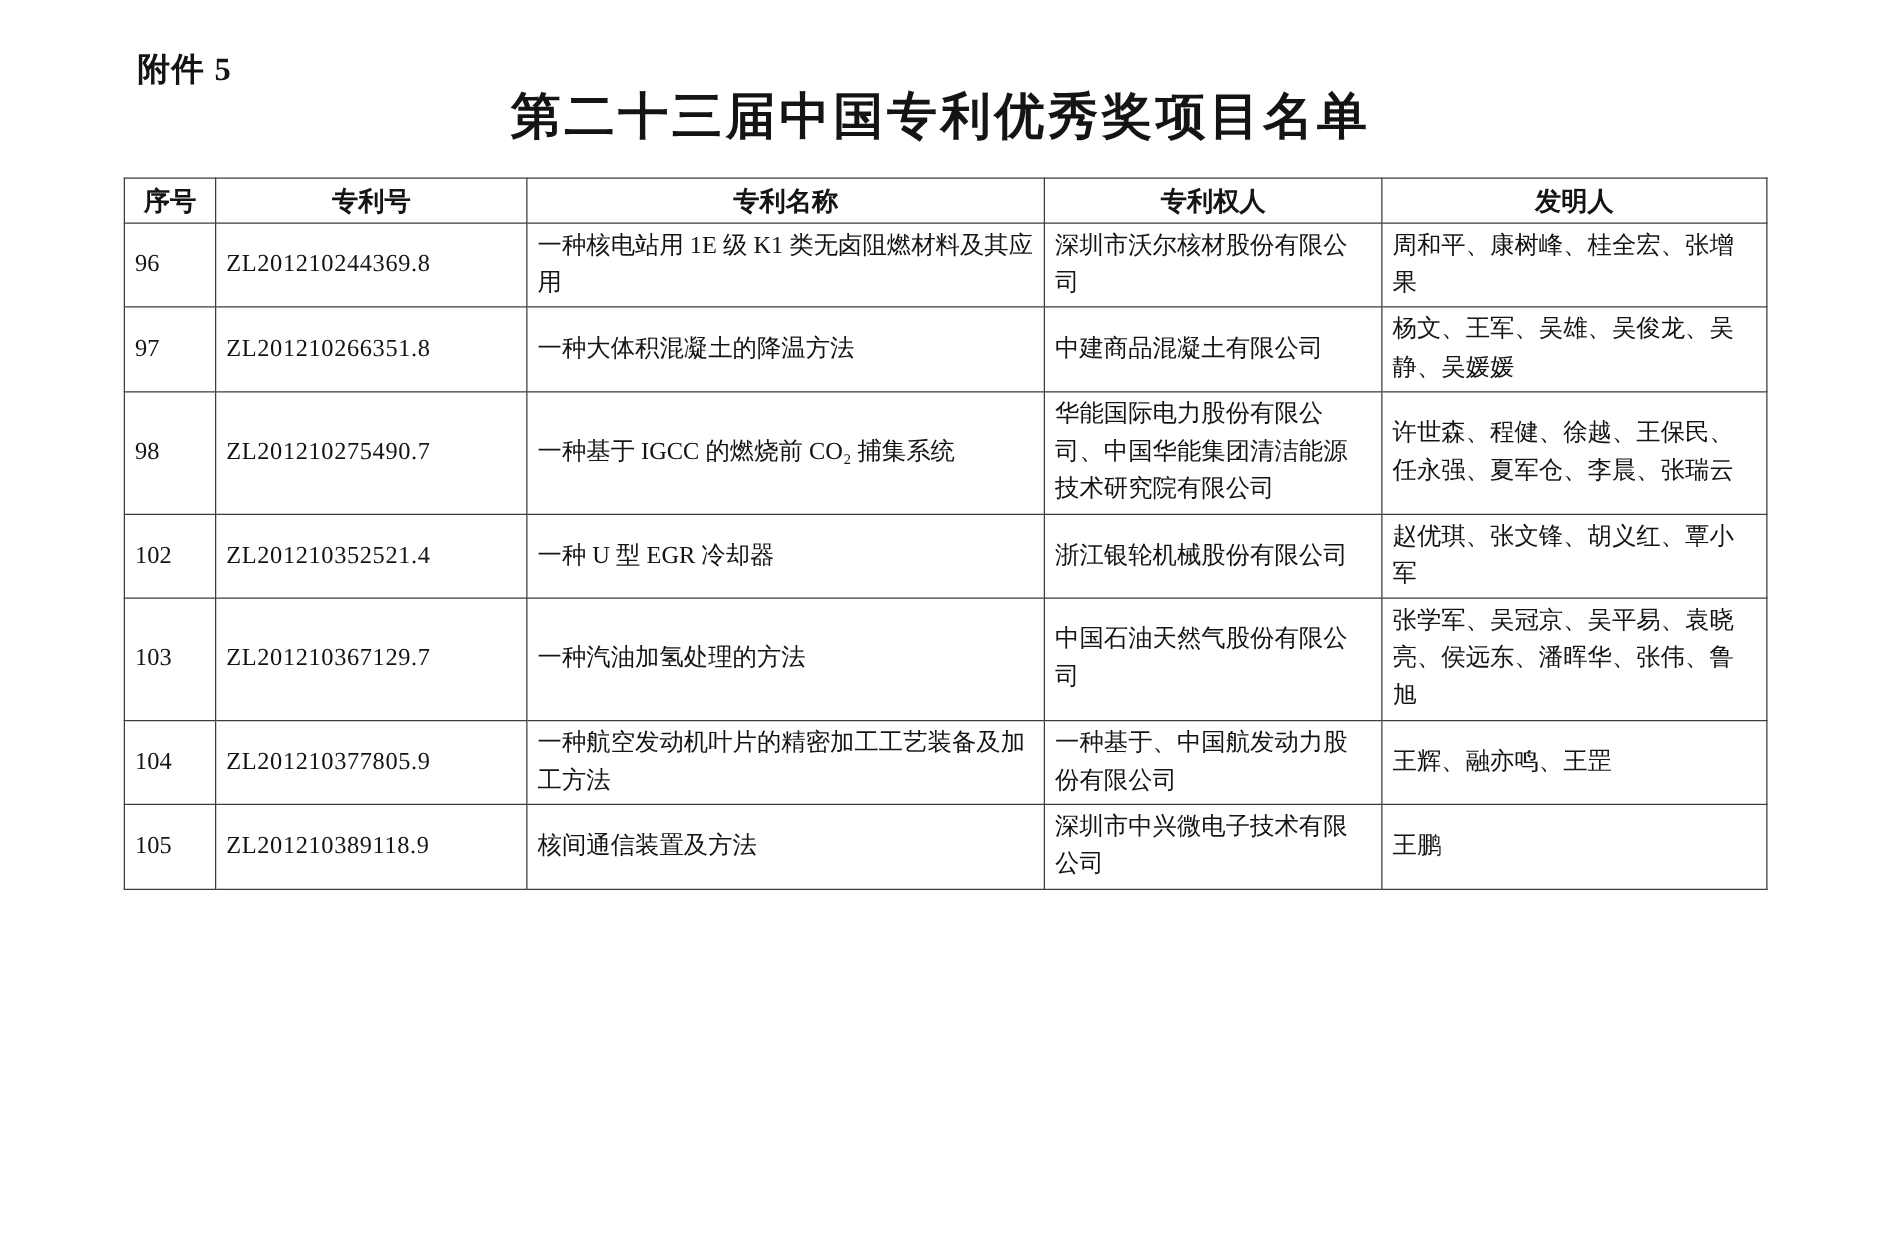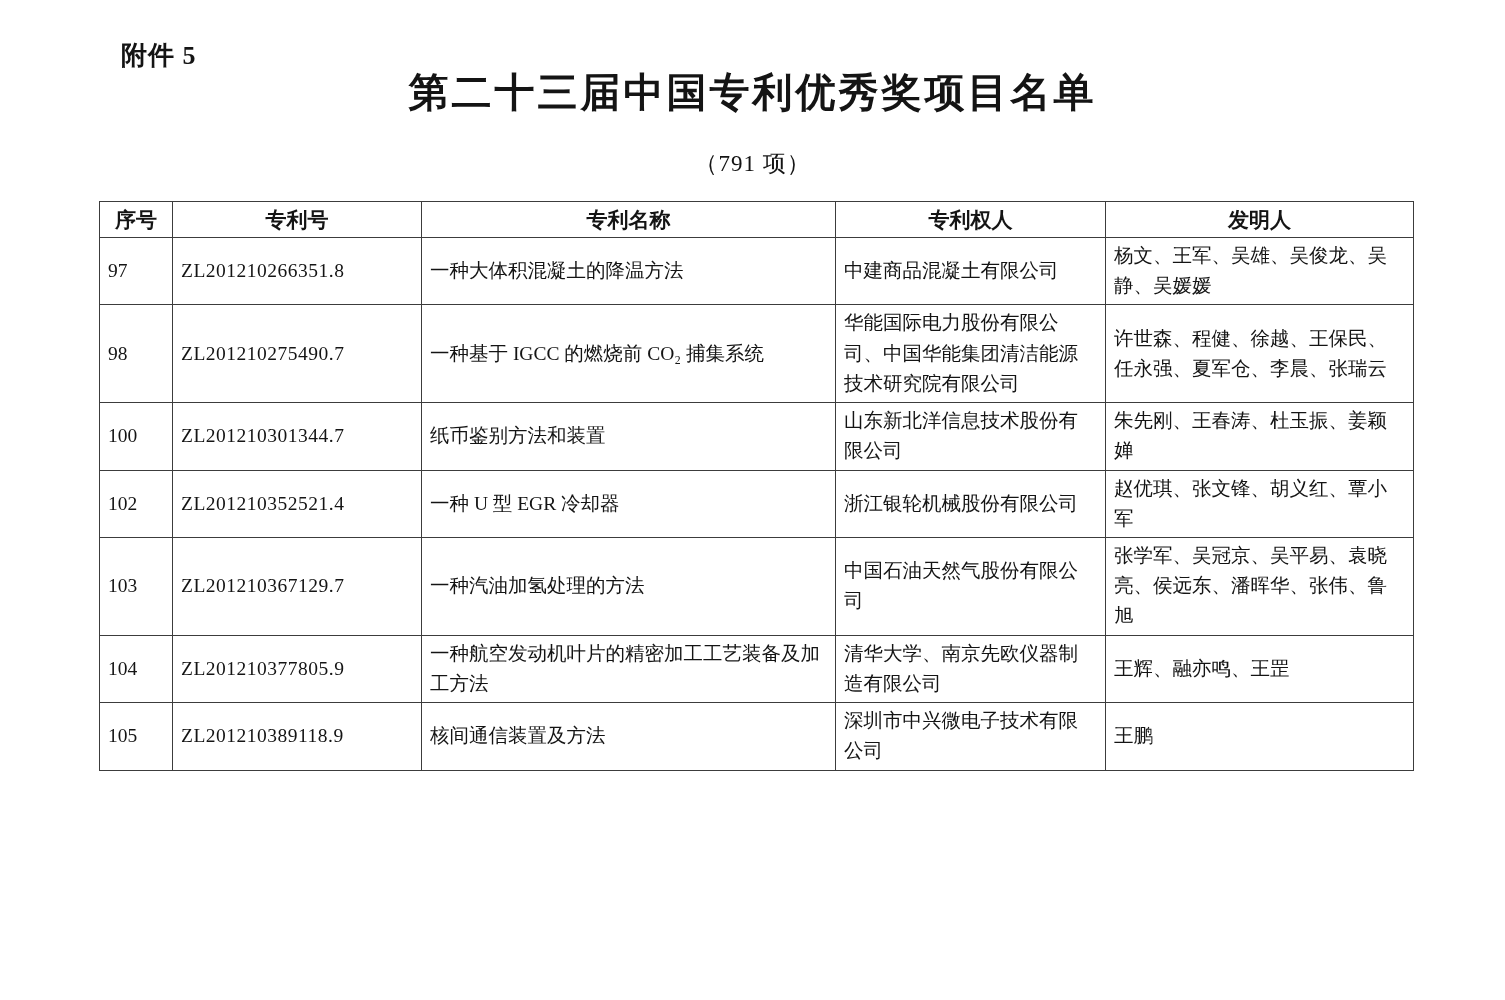--- a/index.html
+++ b/index.html
@@ -4,21 +4,21 @@
 <style>
   :root { --hl: #ed1c10; --ink: #141414; --line: #3c3c3c; }
   * { margin: 0; padding: 0; box-sizing: border-box; }
   html, body { width: 1505px; height: 1000px; background: #ffffff; overflow: hidden; }
   body {
     font-family: "Liberation Serif", "DejaVu Serif", serif;
     color: var(--ink);
   }
   .page { position: relative; width: 1505px; height: 1000px; padding-top: 30px; }
   .attachment {
-    position: absolute; left: 121px; top: 38px;
+    position: absolute; left: 110px; top: 38px;
     font-size: 26px; font-weight: 600; letter-spacing: 1px;
   }
   .title {
     margin-top: 35px;
     text-align: center;
     font-size: 40px; font-weight: 700; letter-spacing: 3px;
   }
   .subtitle {
     margin-top: 28px;
     text-align: center;
@@ -57,80 +57,79 @@
 </style>
 </head>
 <body>
 
 <div class="page">
 
   <div class="attachment">附件 5</div>
 
   <h1 class="title">第二十三届中国专利优秀奖项目名单</h1>
 
-  <div class="subtitle">（791 项）</div>
 
   <table class="award">
     <colgroup>
       <col style="width:73px">
       <col style="width:249px">
       <col style="width:414px">
       <col style="width:270px">
       <col style="width:308px">
     </colgroup>
     <thead>
       <tr>
         <th>序号</th>
         <th>专利号</th>
         <th>专利名称</th>
         <th>专利权人</th>
         <th>发明人</th>
       </tr>
     </thead>
     <tbody>
+      <tr class="r0">
+        <td class="c-no">96</td>
+        <td class="c-pn">ZL201210244369.8</td>
+        <td class="c-name">一种核电站用 1E 级 K1 类无卤阻燃材料及其应用</td>
+        <td class="c-pe">深圳市沃尔核材股份有限公司</td>
+        <td class="c-inv">周和平、康树峰、桂全宏、张增果</td>
+      </tr>
       <tr class="r1">
         <td class="c-no">97</td>
         <td class="c-pn">ZL201210266351.8</td>
         <td class="c-name">一种大体积混凝土的降温方法</td>
         <td class="c-pe">中建商品混凝土有限公司</td>
         <td class="c-inv">杨文、王军、吴雄、吴俊龙、吴静、吴媛媛</td>
       </tr>
       <tr class="r2">
         <td class="c-no">98</td>
         <td class="c-pn">ZL201210275490.7</td>
         <td class="c-name">一种基于 IGCC 的燃烧前 CO₂ 捕集系统</td>
         <td class="c-pe">华能国际电力股份有限公司、中国华能集团清洁能源技术研究院有限公司</td>
         <td class="c-inv">许世森、程健、徐越、王保民、任永强、夏军仓、李晨、张瑞云</td>
-      </tr>
-      <tr class="r4">
-        <td class="c-no">100</td>
-        <td class="c-pn">ZL201210301344.7</td>
-        <td class="c-name">纸币鉴别方法和装置</td>
-        <td class="c-pe">山东新北洋信息技术股份有限公司</td>
-        <td class="c-inv">朱先刚、王春涛、杜玉振、姜颖婵</td>
       </tr>
       <tr class="r6">
         <td class="c-no">102</td>
         <td class="c-pn">ZL201210352521.4</td>
         <td class="c-name">一种 U 型 EGR 冷却器</td>
         <td class="c-pe">浙江银轮机械股份有限公司</td>
         <td class="c-inv">赵优琪、张文锋、胡义红、覃小军</td>
       </tr>
       <tr class="r7">
         <td class="c-no">103</td>
         <td class="c-pn">ZL201210367129.7</td>
         <td class="c-name">一种汽油加氢处理的方法</td>
         <td class="c-pe">中国石油天然气股份有限公司</td>
         <td class="c-inv">张学军、吴冠京、吴平易、袁晓亮、侯远东、潘晖华、张伟、鲁旭</td>
       </tr>
       <tr class="r8">
         <td class="c-no">104</td>
         <td class="c-pn">ZL201210377805.9</td>
         <td class="c-name">一种航空发动机叶片的精密加工工艺装备及加工方法</td>
-        <td class="c-pe">清华大学、南京先欧仪器制造有限公司</td>
+        <td class="c-pe">一种基于、中国航发动力股份有限公司</td>
         <td class="c-inv">王辉、融亦鸣、王罡</td>
       </tr>
       <tr class="r9">
         <td class="c-no">105</td>
         <td class="c-pn">ZL201210389118.9</td>
         <td class="c-name">核间通信装置及方法</td>
         <td class="c-pe">深圳市中兴微电子技术有限公司</td>
         <td class="c-inv">王鹏</td>
       </tr>
     </tbody>

